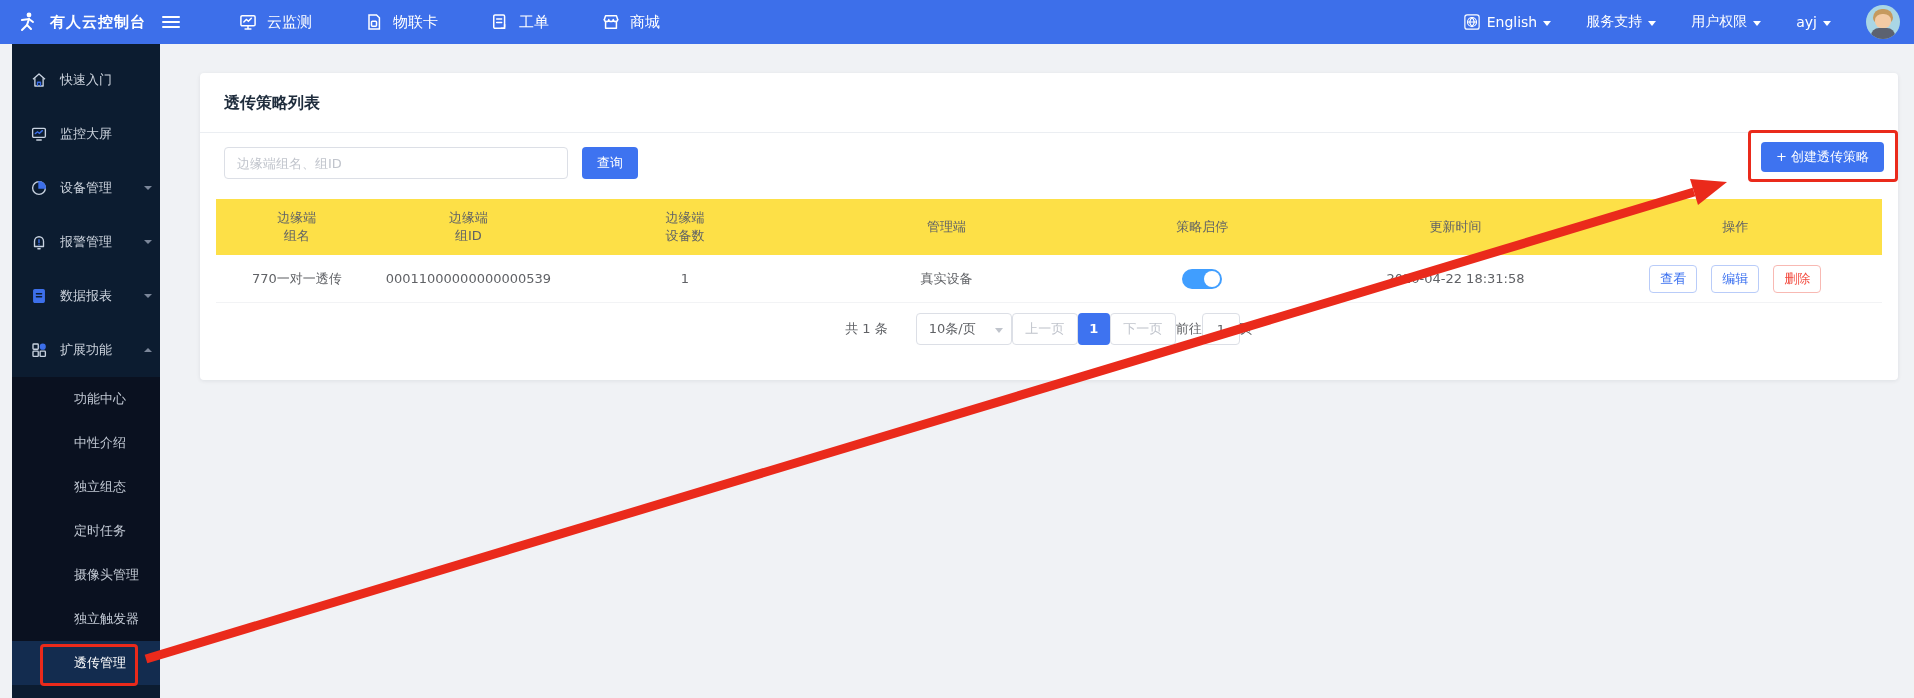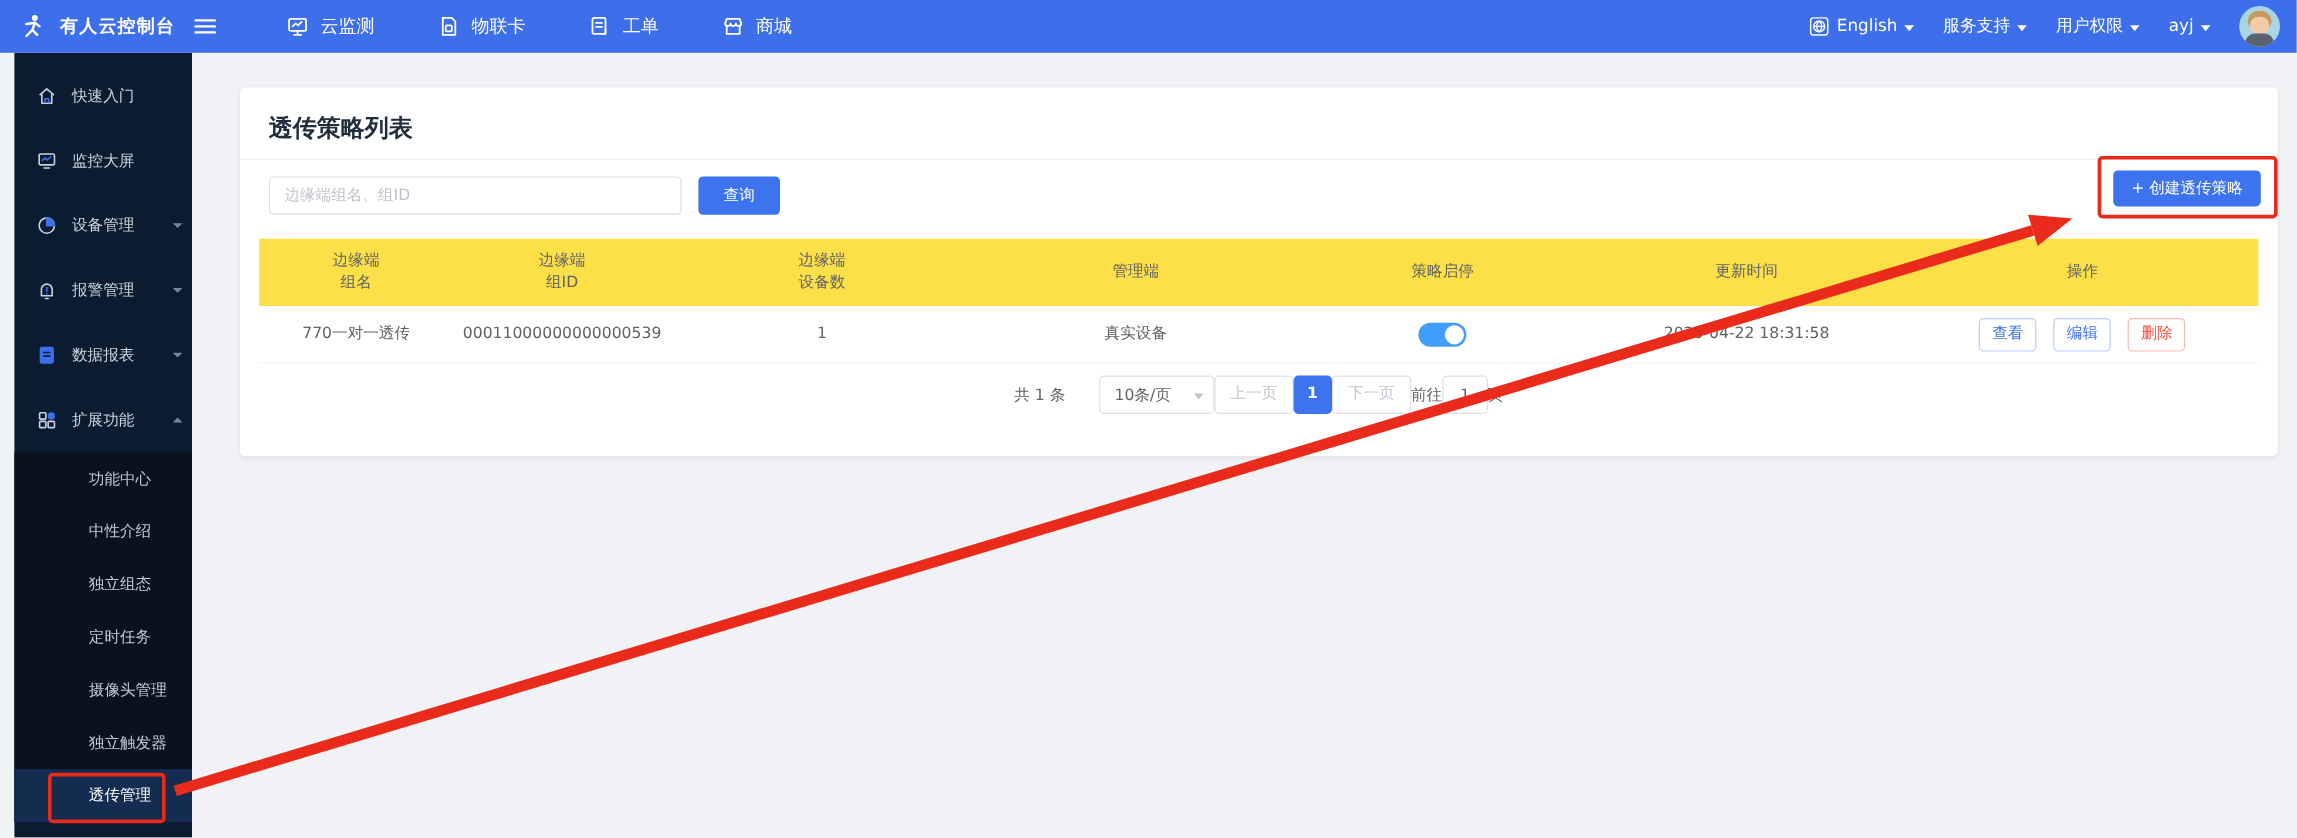--- a/index.html
+++ b/index.html
@@ -13,21 +13,21 @@
   .topbar { position:absolute; left:0; top:0; width:1914px; height:44px;
     background:#3d6fea; display:flex; align-items:center; color:#ffffff; z-index:10; }
   .brand { display:flex; align-items:center; gap:10px; padding:0 14px 0 16px; }
   .brand-title { font-size:15px; font-weight:bold; letter-spacing:1px; }
   .burger { width:18px; display:flex; flex-direction:column; gap:3px; margin-left:6px; cursor:pointer; }
   .burger i { display:block; height:2px; background:#fff; border-radius:1px; }
   .nav-tabs { display:flex; height:44px; margin-left:18px; }
   .nav-tab { display:flex; align-items:center; gap:9px; padding:0 26px; height:44px;
     font-size:15px; cursor:pointer; }
   .nav-tab.active { background:#2c59d8; }
-  .tb-right { margin-left:auto; display:flex; align-items:center; gap:24px; padding-right:14px; font-size:14px; }
+  .tb-right { margin-left:auto; display:flex; align-items:center; gap:35px; padding-right:14px; font-size:14px; }
   .tb-item { display:flex; align-items:center; gap:6px; cursor:pointer; }
   .caret { width:0; height:0; border-left:4px solid transparent; border-right:4px solid transparent;
     border-top:5px solid #fff; margin-top:2px; }
   .avatar { width:34px; height:34px; border-radius:50%; background:#a9d6e5; position:relative; overflow:hidden; }
   .avatar .hair { position:absolute; left:7px; top:4px; width:20px; height:14px; border-radius:10px 10px 6px 6px; background:#c59a5f; }
   .avatar .face { position:absolute; left:9px; top:9px; width:16px; height:14px; border-radius:45%; background:#f3cba5; }
   .avatar .body { position:absolute; left:5px; top:23px; width:24px; height:12px; border-radius:8px 8px 0 0; background:#5c6270; }
 
   
   .sidebar { position:absolute; left:0; top:44px; width:148px; height:654px; background:#0c1c30; z-index:5;margin-left:12px; }
@@ -39,29 +39,29 @@
   .side-caret.down { border-top:4px solid #7b8699; }
   .side-caret.up { border-bottom:4px solid #7b8699; }
   .submenu { background:#0a1120; }
   .sub-item { height:44px; display:flex; align-items:center; padding-left:62px; color:#c2c9d4;
     font-size:13px; cursor:pointer; white-space:nowrap; }
   .sub-item.active { background:#132c4f; color:#fff; }
 
   
   .main-card { position:absolute; left:200px; top:73px; width:1698px; height:307px; background:#fff;
     border-radius:4px; box-shadow:0 1px 4px rgba(0,21,41,0.08); }
-  .card-title { position:absolute; left:24px; top:20px; font-size:20px; font-weight:bold; color:#1f2d3d; }
+  .card-title { position:absolute; left:24px; top:20px; font-size:16px; font-weight:bold; color:#1f2d3d; }
   .card-divider { position:absolute; left:0; right:0; top:59px; border-bottom:1px solid #ebeef2; }
   .search-input { position:absolute; left:24px; top:74px; width:344px; height:32px; border:1px solid #dcdfe6;
     border-radius:4px; padding:0 12px; font-size:13px; color:#606266; outline:none;
     font-family:"DejaVu Sans","Liberation Sans",sans-serif; }
   .search-input::placeholder { color:#c0c4cc; }
   .btn-primary { background:#3e73f0; color:#fff; border:none; border-radius:4px; font-size:13px;
     cursor:pointer; font-family:"DejaVu Sans","Liberation Sans",sans-serif; }
-  .query-btn { position:absolute; left:382px; top:74px; width:68px; height:32px; }
+  .query-btn { position:absolute; left:382px; top:74px; width:56px; height:32px; }
   .create-btn { position:absolute; right:14px; top:69px; height:30px; padding:0 15px; }
 
   
   .table { position:absolute; left:16px; right:16px; top:126px; }
   .t-head { display:flex; background:#fde047; height:56px; align-items:center; }
   .t-col { text-align:center; color:#606266; font-size:13px; line-height:18px; }
   .c1{width:9.7%;} .c2{width:10.9%;} .c3{width:15.1%;} .c4{width:16.3%;} .c5{width:14.4%;} .c6{width:16%;} .c7{width:17.6%;}
   .hdr-line { display:block; }
   .hdr-line:empty { display:none; }
   .t-row { display:flex; align-items:center; height:48px; border-bottom:1px solid #f2f3f5; background:#fff; }

